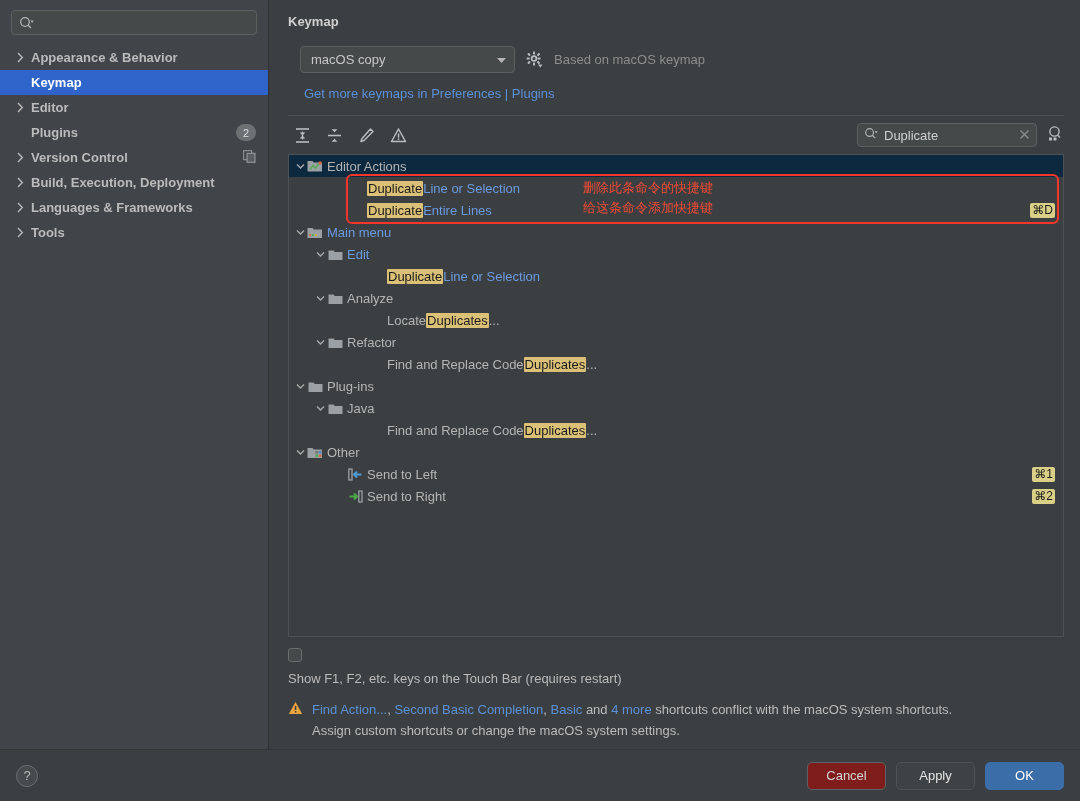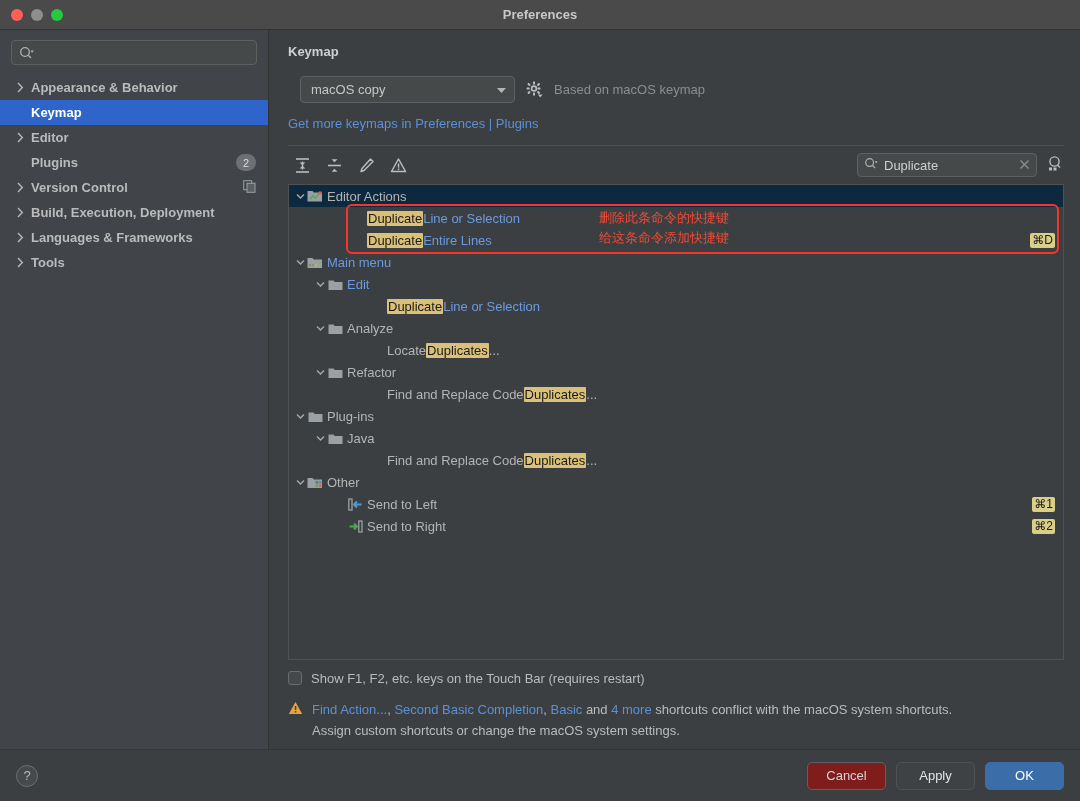--- a/index.html
+++ b/index.html
@@ -100,21 +100,21 @@
     border-radius: 4px;
     display: flex; align-items: center;
     padding: 0 7px 0 10px;
     font-size: 13px; color: #c7c7c7;
   }
   .combo-label { flex: 1; white-space: nowrap; overflow: hidden; }
   .combo-arrow { display: flex; align-items: center; }
   .gear-btn { display: flex; align-items: center; }
   .based-on { font-size: 13px; color: #8d8d8d; white-space: nowrap; }
   .link { color: #5a90d8; font-size: 13px; }
-  .get-more { margin-top: 11px; }
+  .get-more { margin-top: 11px; margin-left: 16px; }
   .sep { height: 1px; background: #4f5254; margin: 13px 0 0 0; }
 
   
   .tools-row {
     display: flex; align-items: center;
     height: 38px;
   }
   .tool-icons { display: flex; align-items: center; gap: 12px; padding-left: 4px; }
   .tool-btn { width: 20px; height: 20px; display: flex; align-items: center; justify-content: center; }
   .find-wrap { margin-left: auto; display: flex; align-items: center; gap: 9px; }
@@ -177,21 +177,21 @@
     position: absolute;
     color: #ef4a35;
     font-size: 13px;
     line-height: 20px;
     white-space: nowrap;
     font-family: "DejaVu Sans", sans-serif;
   }
 
   
   .below-tree { padding-top: 11px; padding-bottom: 8px; }
-  .checkrow { display: flex; align-items: flex-start; gap: 9px; }
+  .checkrow { display: flex; align-items: flex-start; gap: 9px; flex-direction: column; }
   .chk {
     width: 14px; height: 14px;
     background: #45494a;
     border: 1px solid #6a6d6f;
     border-radius: 3px;
   }
   .checklabel { font-size: 13px; color: #bbbbbb; }
   .warnrow { display: flex; gap: 8px; margin-top: 13px; }
   .warn-ico { width: 16px; min-width: 16px; padding-top: 2px; }
   .warn-text { font-size: 13px; color: #bbbbbb; line-height: 21px; }
@@ -223,28 +223,20 @@
     background: #7f1d1d; border: 1px solid #5d6164; color: #d4d4d4;
   }
   .btn.disabled { color: #e5e5e5; background: #3f4244; border-color: #4e5254; }
   .btn.primary { background: #3b6ea8; border: 1px solid #3b6ea8; color: #ffffff; }
 </style>
 </head>
 <body>
 
 <div class="window">
 
-  <div class="titlebar">
-    <div class="traffic">
-      <div class="dot red"></div>
-      <div class="dot yellow"></div>
-      <div class="dot green"></div>
-    </div>
-    <div class="title-text">Preferences</div>
-  </div>
 
   <div class="body">
 
     <div class="sidebar">
       <div class="search-wrap">
         <div class="search-box">
           <span class="search-glyph">
             <svg width="15" height="14" viewBox="0 0 15 14">
               <circle cx="6" cy="6" r="4.3" fill="none" stroke="#b0b3b5" stroke-width="1.3"></circle>
               <line x1="9.2" y1="9.2" x2="12" y2="12" stroke="#b0b3b5" stroke-width="1.3"></line>
@@ -619,21 +611,21 @@
                   <rect x="10.8" y="1" width="3.2" height="11" fill="none" stroke="#9aa0a4" stroke-width="1.3"></rect>
                   <path d="M1.5 6.5 H8.5 M6 3.5 L9 6.5 L6 9.5" fill="none" stroke="#4ba84b" stroke-width="2"></path>
                 </svg>
               </span>
               <span class="lbl grey">Send to Right</span>
               <span class="shortcut">⌘2</span>
             </div>
           </div>
 
         <div class="redbox" id="redbox" style="left: 57px; top: 19px; width: 713px; height: 50px;"></div>
-        <div class="cn-note" id="cnnote" style="left: 310px; top: 23px;">
+        <div class="cn-note" id="cnnote" style="left: 294px; top: 23px;">
             <div>删除此条命令的快捷键</div>
             <div>给这条命令添加快捷键</div>
           </div>
       </div>
 
       <div class="below-tree">
         <div class="checkrow">
           <span class="chk"></span>
           <span class="checklabel">Show F1, F2, etc. keys on the Touch Bar (requires restart)</span>
         </div>

